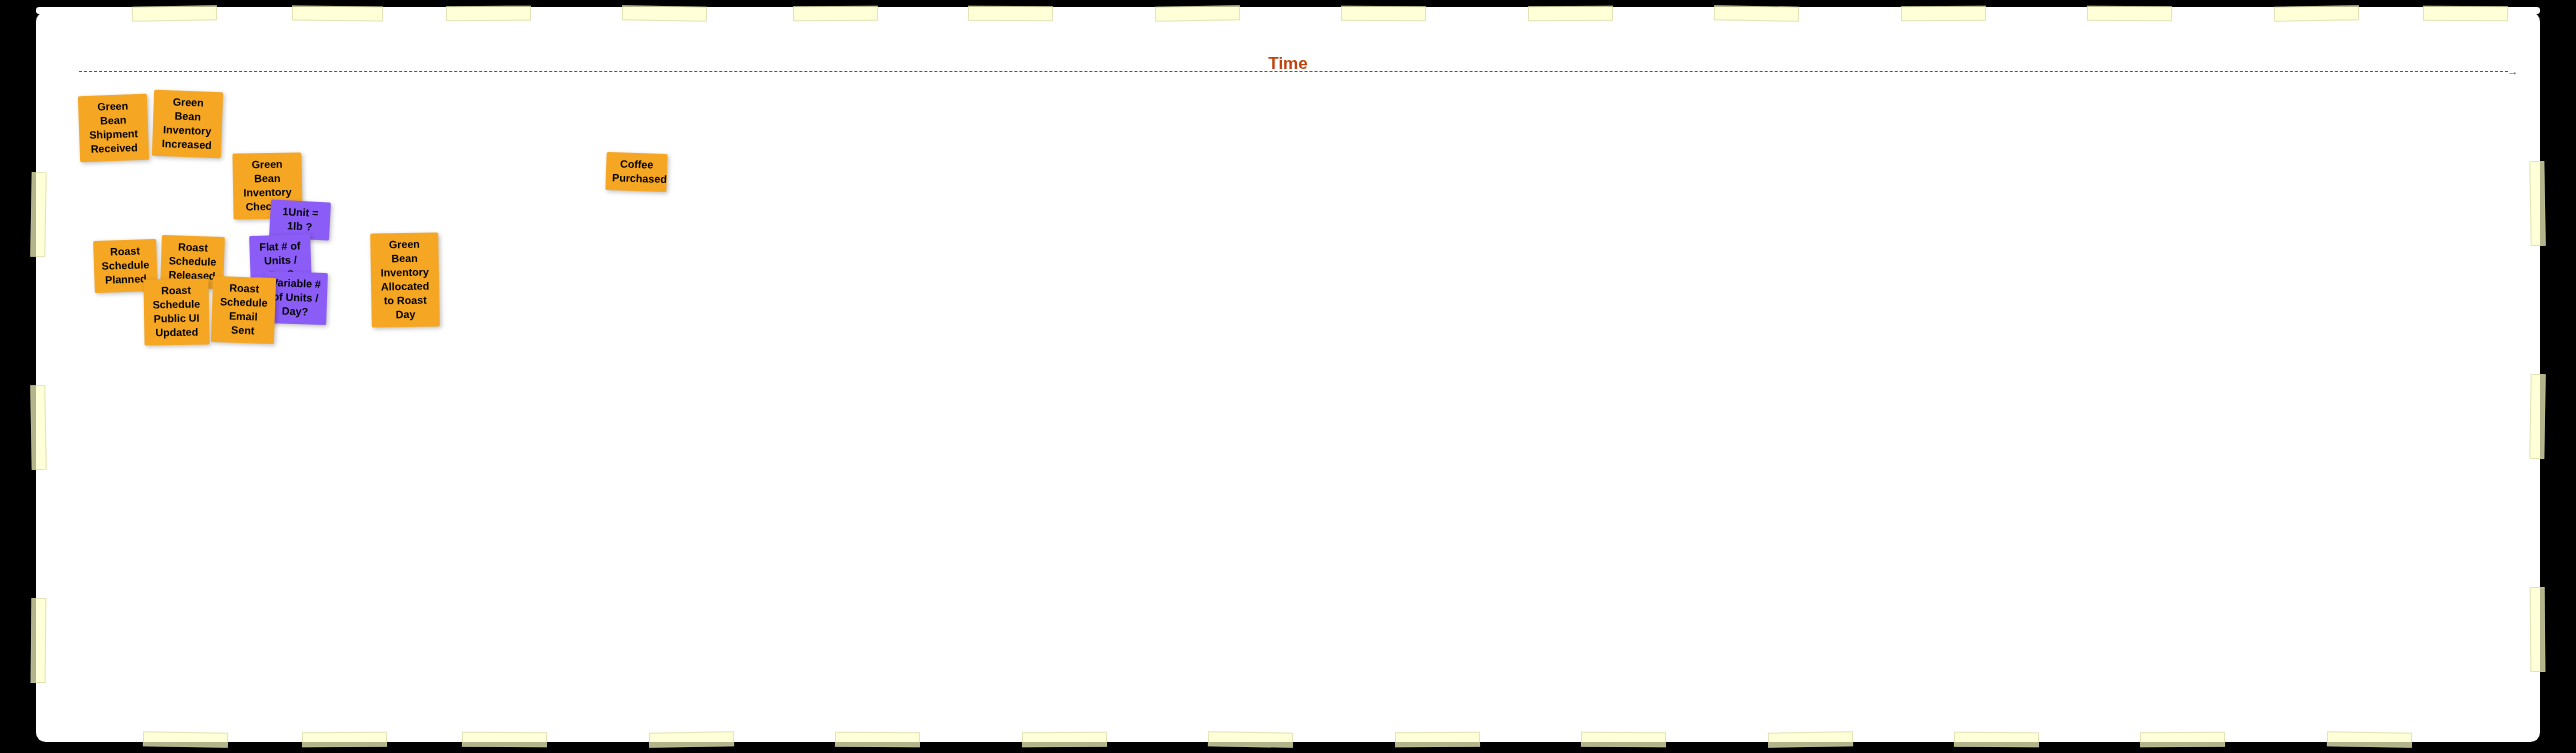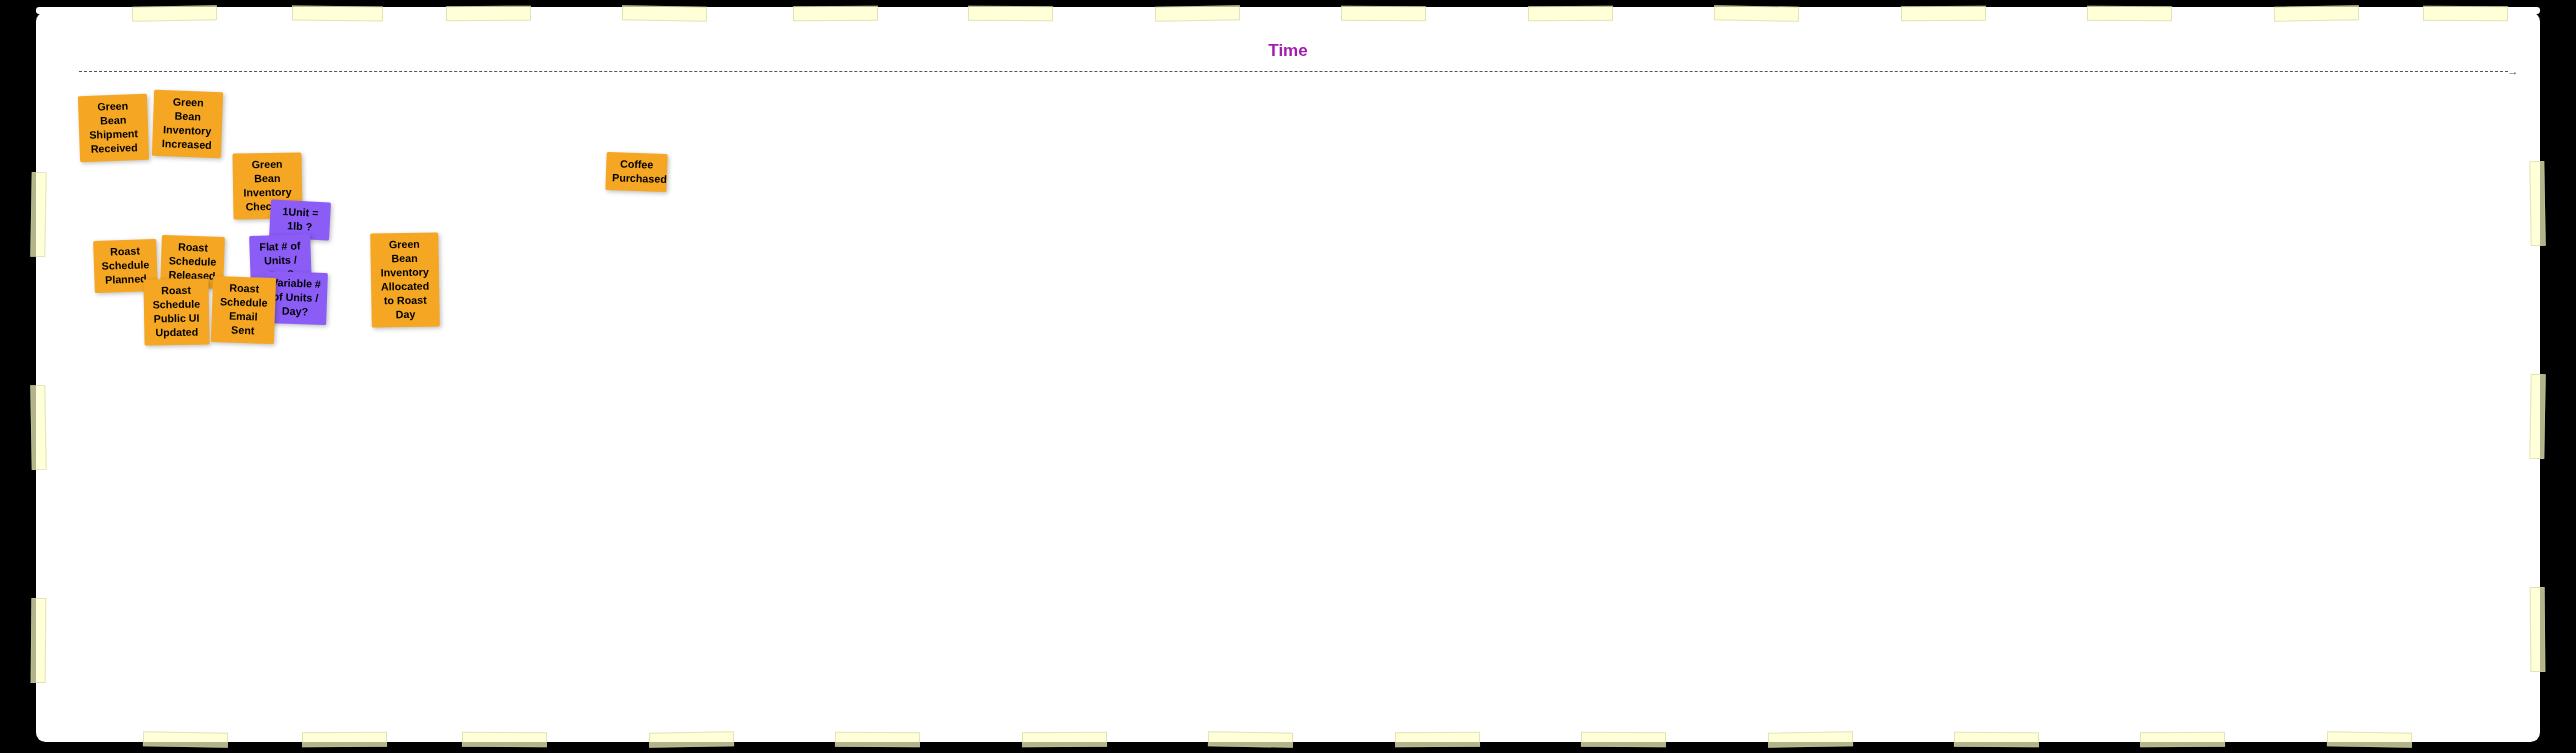--- a/index.html
+++ b/index.html
@@ -77,26 +77,26 @@
     .tape-left-3 { left: -5.3px; top: 586px; width: 15px; height: 85px; transform: rotate(0.5deg); }
 
     
     .tape-right-1 { right: -5.3px; top: 149px; width: 15px; height: 85px; transform: rotate(-1deg); }
     .tape-right-2 { right: -5.3px; top: 362px; width: 15px; height: 85px; transform: rotate(1deg); }
     .tape-right-3 { right: -5.3px; top: 575px; width: 15px; height: 85px; transform: rotate(-0.5deg); }
 
     
     .time-label {
       position: absolute;
-      top: 29px;
+      top: 42px;
       left: 50%;
       transform: translateX(-50%);
       font-size: 17px;
       font-weight: bold;
-      color: #a21caf;
+      color: #c2410c;
     }
 
     
     .timeline {
       position: absolute;
       top: 59px;
       left: 43px;
       right: 32px;
       height: 1.1px;
       border-top: 1.1px dashed #555;

